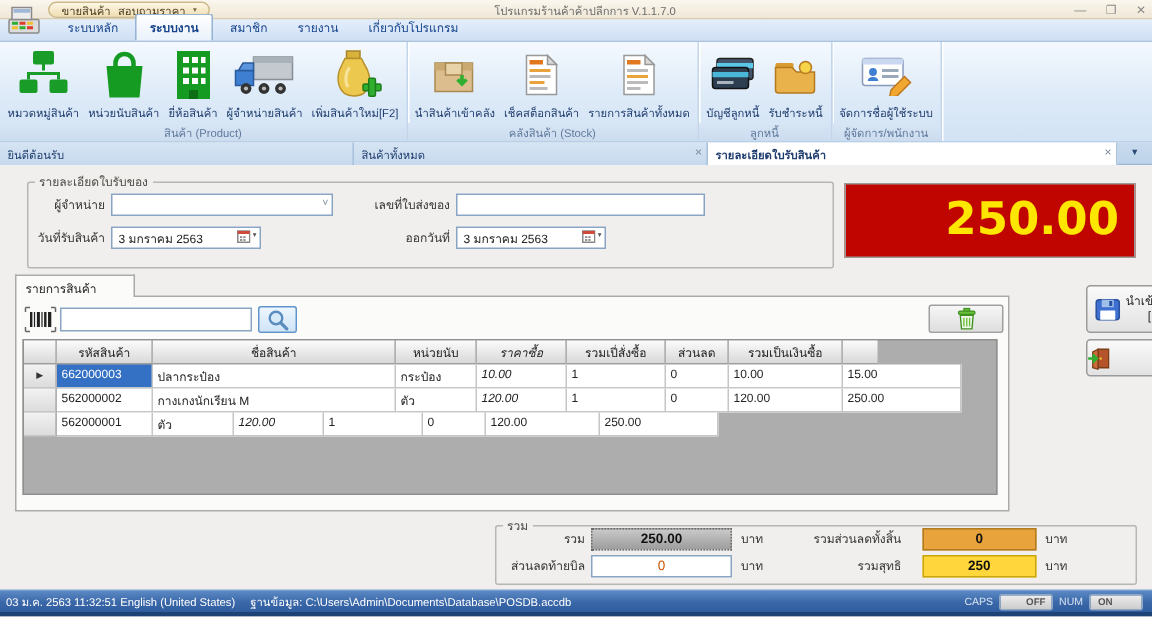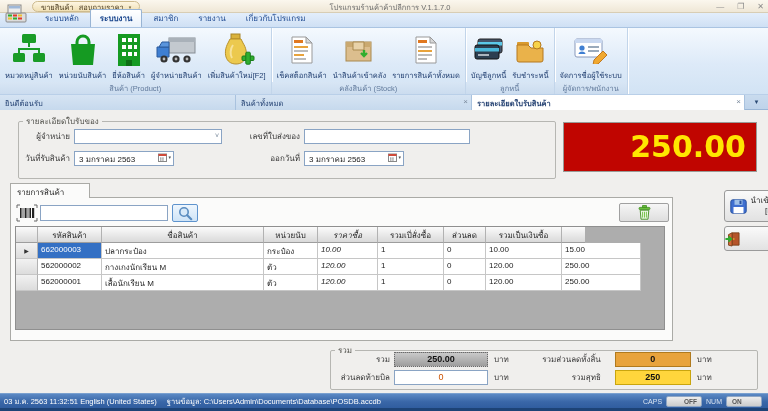--- a/index.html
+++ b/index.html
@@ -247,42 +247,42 @@
           <span>เพิ่มสินค้าใหม่[F2]</span>
         </div>
       </div>
       <div class="rlabel">สินค้า (Product)</div>
     </div>
 
     <div class="rgroup">
       <div class="rbtns">
         <div class="rbtn">
           <span class="ricon">
+            <svg width="30" height="28" viewBox="0 0 30 28">
+              <rect x="2" y="6" width="25" height="19" fill="#dcbe8e" stroke="#a9894f"></rect>
+              <rect x="2" y="6" width="25" height="5" fill="#caa970"></rect>
+              <path d="M9 6 h11 v8 h-11 z" fill="#e8d2a8" stroke="#a9894f"></path>
+              <path d="M20 14 v6 m-3 -3 l3 3 3 -3" stroke="#2fae2f" stroke-width="2.4" fill="none"></path>
+            </svg>
+            </span>
+          <span>นำสินค้าเข้าคลัง</span>
+        </div>
+        <div class="rbtn">
+          <span class="ricon">
             <svg width="24" height="28" viewBox="0 0 24 28">
               <path d="M2 1 h14 l6 6 v20 h-20 z" fill="#fff" stroke="#999"></path>
               <path d="M16 1 l6 6 h-6 z" fill="#d8d8d8" stroke="#999"></path>
               <rect x="4" y="4" width="9" height="3" fill="#e07820"></rect>
               <rect x="4" y="10" width="14" height="2" fill="#e8a33c"></rect>
               <rect x="4" y="14" width="14" height="2" fill="#bbb"></rect>
               <rect x="4" y="18" width="10" height="2" fill="#e8a33c"></rect>
               <rect x="4" y="22" width="12" height="2" fill="#bbb"></rect>
             </svg>
             </span>
           <span>เช็คสต็อกสินค้า</span>
-        </div>
-        <div class="rbtn">
-          <span class="ricon">
-            <svg width="30" height="28" viewBox="0 0 30 28">
-              <rect x="2" y="6" width="25" height="19" fill="#dcbe8e" stroke="#a9894f"></rect>
-              <rect x="2" y="6" width="25" height="5" fill="#caa970"></rect>
-              <path d="M9 6 h11 v8 h-11 z" fill="#e8d2a8" stroke="#a9894f"></path>
-              <path d="M20 14 v6 m-3 -3 l3 3 3 -3" stroke="#2fae2f" stroke-width="2.4" fill="none"></path>
-            </svg>
-            </span>
-          <span>นำสินค้าเข้าคลัง</span>
         </div>
         <div class="rbtn">
           <span class="ricon">
             <svg width="24" height="28" viewBox="0 0 24 28">
               <path d="M2 1 h14 l6 6 v20 h-20 z" fill="#fff" stroke="#999"></path>
               <path d="M16 1 l6 6 h-6 z" fill="#d8d8d8" stroke="#999"></path>
               <rect x="4" y="4" width="9" height="3" fill="#e07820"></rect>
               <rect x="4" y="10" width="14" height="2" fill="#bbb"></rect>
               <rect x="4" y="14" width="14" height="2" fill="#e8a33c"></rect>
               <rect x="4" y="18" width="14" height="2" fill="#bbb"></rect>
@@ -465,21 +465,20 @@
         <div class="gcell c3">ตัว</div>
         <div class="gcell c4">120.00</div>
         <div class="gcell c5">1</div>
         <div class="gcell c6">0</div>
         <div class="gcell c7">120.00</div>
         <div class="gcell c8">250.00</div>
       </div>
       <div class="grow">
         <div class="gsel c0"></div>
         <div class="gcell c1">562000001</div>
-        <div class="gcell c2">เสื้อนักเรียน  M</div>
         <div class="gcell c3">ตัว</div>
         <div class="gcell c4">120.00</div>
         <div class="gcell c5">1</div>
         <div class="gcell c6">0</div>
         <div class="gcell c7">120.00</div>
         <div class="gcell c8">250.00</div>
       </div>
     </div>
   </div>
 

